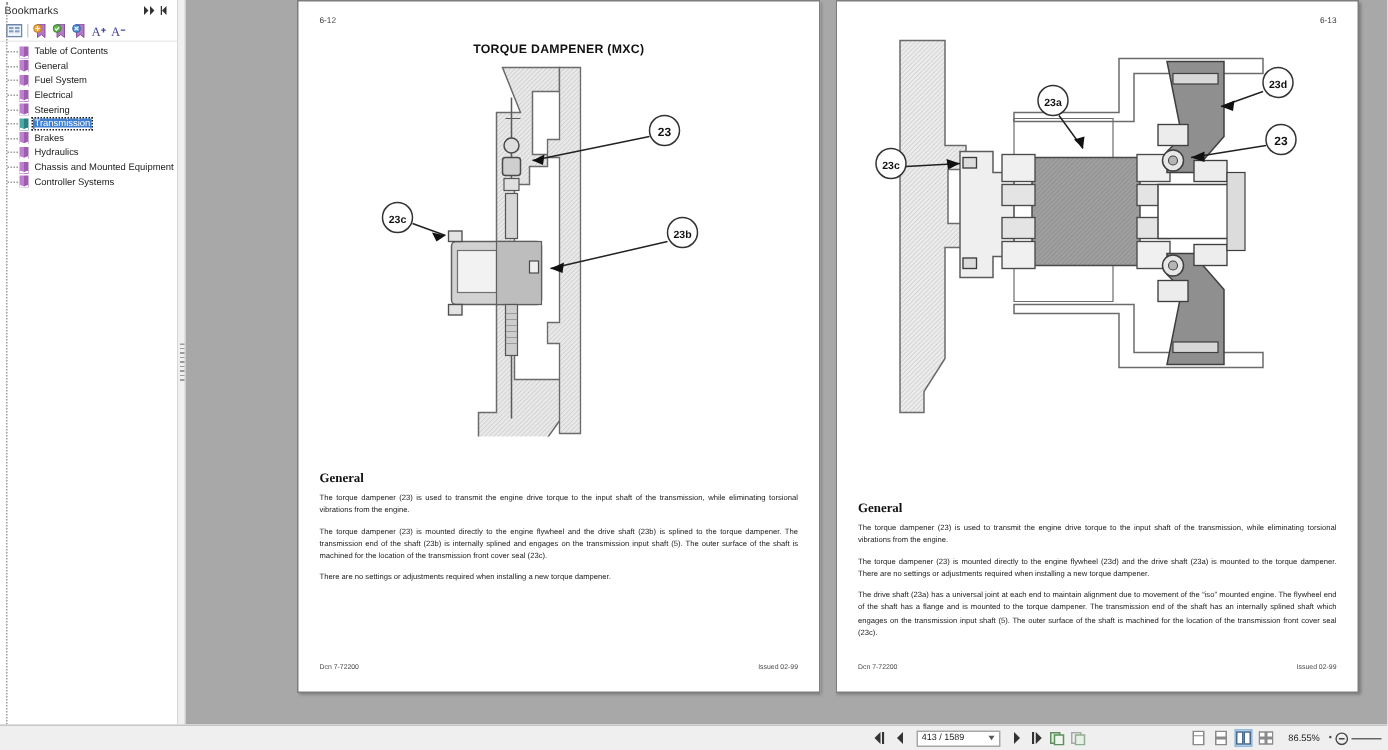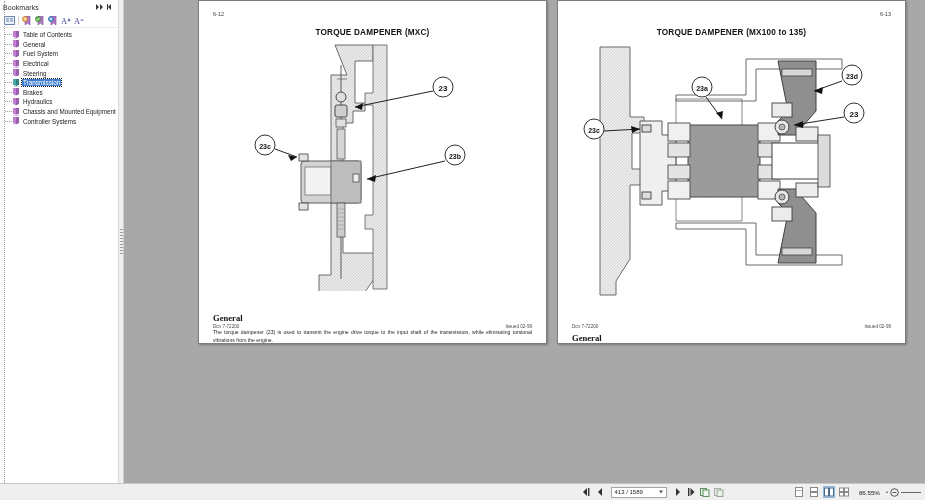--- a/index.html
+++ b/index.html
@@ -131,21 +131,21 @@
     align-items: flex-start;
     overflow: hidden;
   }
   .pages {
     display: flex;
     gap: 10px;
     margin-left: 55px;
   }
   .page {
     width: 349px;
-    height: 344px;
+    height: 462px;
     background: #ffffff;
     border: 1px solid #7d7d7d;
     box-shadow: 1px 1px 2px rgba(0,0,0,.28);
     position: relative;
     padding: 10px 14px 8px 14px;
     overflow: hidden;
   }
   .page-num {
     font-size: 5.5px;
     color: #3a3a3a;
@@ -444,21 +444,20 @@
           </div>
 
           <div class="footer">
             <span>Dcn 7-72200</span>
             <span>Issued 02-99</span>
           </div>
         </div>
 
         <div class="page right-page">
           <div class="page-num right">6-13</div>
-          <div class="page-title">TORQUE DAMPENER (MX100 to 135)</div>
 
           <div class="figure">
             <svg width="300" height="260" viewBox="0 0 300 260">
               <defs>
                 <pattern id="hatchR" patternUnits="userSpaceOnUse" width="3" height="3">
                   <rect width="3" height="3" fill="#ececec"></rect>
                   <path d="M0 3 L3 0" stroke="#b5b5b5" stroke-width=".4"></path>
                 </pattern>
                 <pattern id="hatchR2" patternUnits="userSpaceOnUse" width="3" height="3">
                   <rect width="3" height="3" fill="#9f9f9f"></rect>

